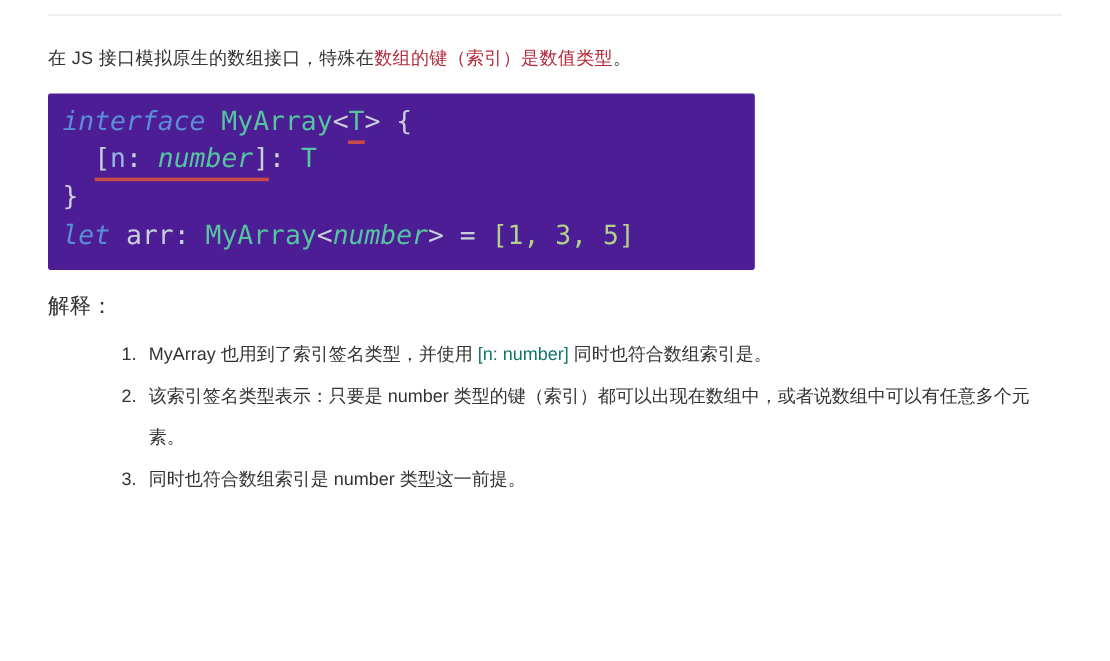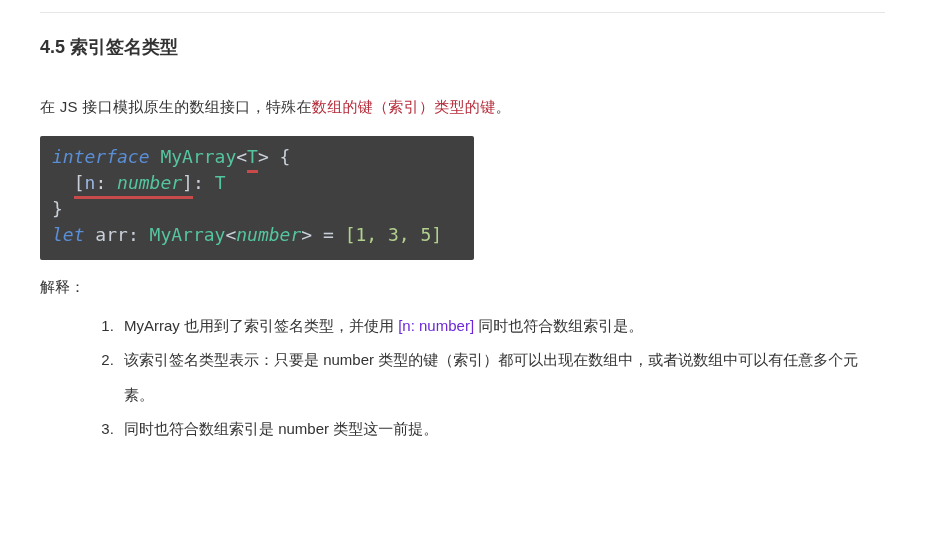--- a/index.html
+++ b/index.html
@@ -38,26 +38,26 @@
       color: #333;
       letter-spacing: .3px;
     }
     .em-red { color: #b52b3a; }
     .cursor {
       display: inline-block;
       vertical-align: -2px;
       margin-left: -3px;
     }
     .code-block {
-      background: #404040;
-      width: 434px;
+      background: #4c1d95;
+      width: 589px;
       padding: 8px 12px 12px 12px;
       border-radius: 2px;
       font-family: "Consolas","Menlo",monospace;
-      font-size: 18px;
+      font-size: 22px;
       line-height: 1.45;
       white-space: pre;
     }
     .c-key  { color: #5a8ed6; font-style: italic; }
     .c-type { color: #54c59e; }
     .c-id   { color: #c9d0da; }
     .c-pun  { color: #c9d0da; }
     .c-num  { color: #b2d18e; }
     .c-var  { color: #9ab6e2; }
     .idx    { position: relative; padding-bottom: 2px; }
@@ -73,43 +73,42 @@
       padding-bottom: 2px;
     }
     .ptype::after {
       content: "";
       position: absolute;
       left: 0; right: 0; bottom: -4px;
       height: 3px;
       background: #c94a4a;
     }
     .explain-label {
-      font-size: 15px;
+      font-size: 18px;
       margin: 18px 0 12px 0;
       color: #333;
     }
     ol.list {
       margin: 0;
       padding-left: 78px;
       font-size: 15px;
       line-height: 2.3;
       color: #333;
     }
     ol.list li { padding-left: 6px; }
-    .inline-code { color: #6d28d9; }
+    .inline-code { color: #0f766e; }
   </style>
 </head>
 <body>
 
 <div class="page">
   <hr class="rule">
-  <h2 class="h2">4.5 索引签名类型</h2>
 
   <p class="p">
-    <span>在 JS 接口模拟原生的数组接口，特殊在</span><span class="em-red">数组的键（索引）类型的键</span><span>。</span>
+    <span>在 JS 接口模拟原生的数组接口，特殊在</span><span class="em-red">数组的键（索引）是数值类型</span><span>。</span>
   </p>
 
 
   <div class="code-block"><span class="c-key">interface</span><span class="c-pun"> </span><span class="c-type">MyArray</span><span class="c-pun">&lt;</span><span class="c-type ptype">T</span><span class="c-pun">&gt;</span><span class="c-pun"> {</span>
 <span class="c-pun">  </span><span class="idx"><span class="c-pun">[</span><span class="c-var">n</span><span class="c-pun">: </span><span class="c-type" style="font-style:italic">number</span><span class="c-pun">]</span></span><span class="c-pun">: </span><span class="c-type">T</span>
 <span class="c-pun">}</span>
 <span class="c-key">let</span><span class="c-id"> arr</span><span class="c-pun">: </span><span class="c-type">MyArray</span><span class="c-pun">&lt;</span><span class="c-type" style="font-style:italic">number</span><span class="c-pun">&gt;</span><span class="c-pun"> = </span><span class="c-num">[1, 3, 5]</span></div>
 
   <div class="explain-label">解释：</div>
 

